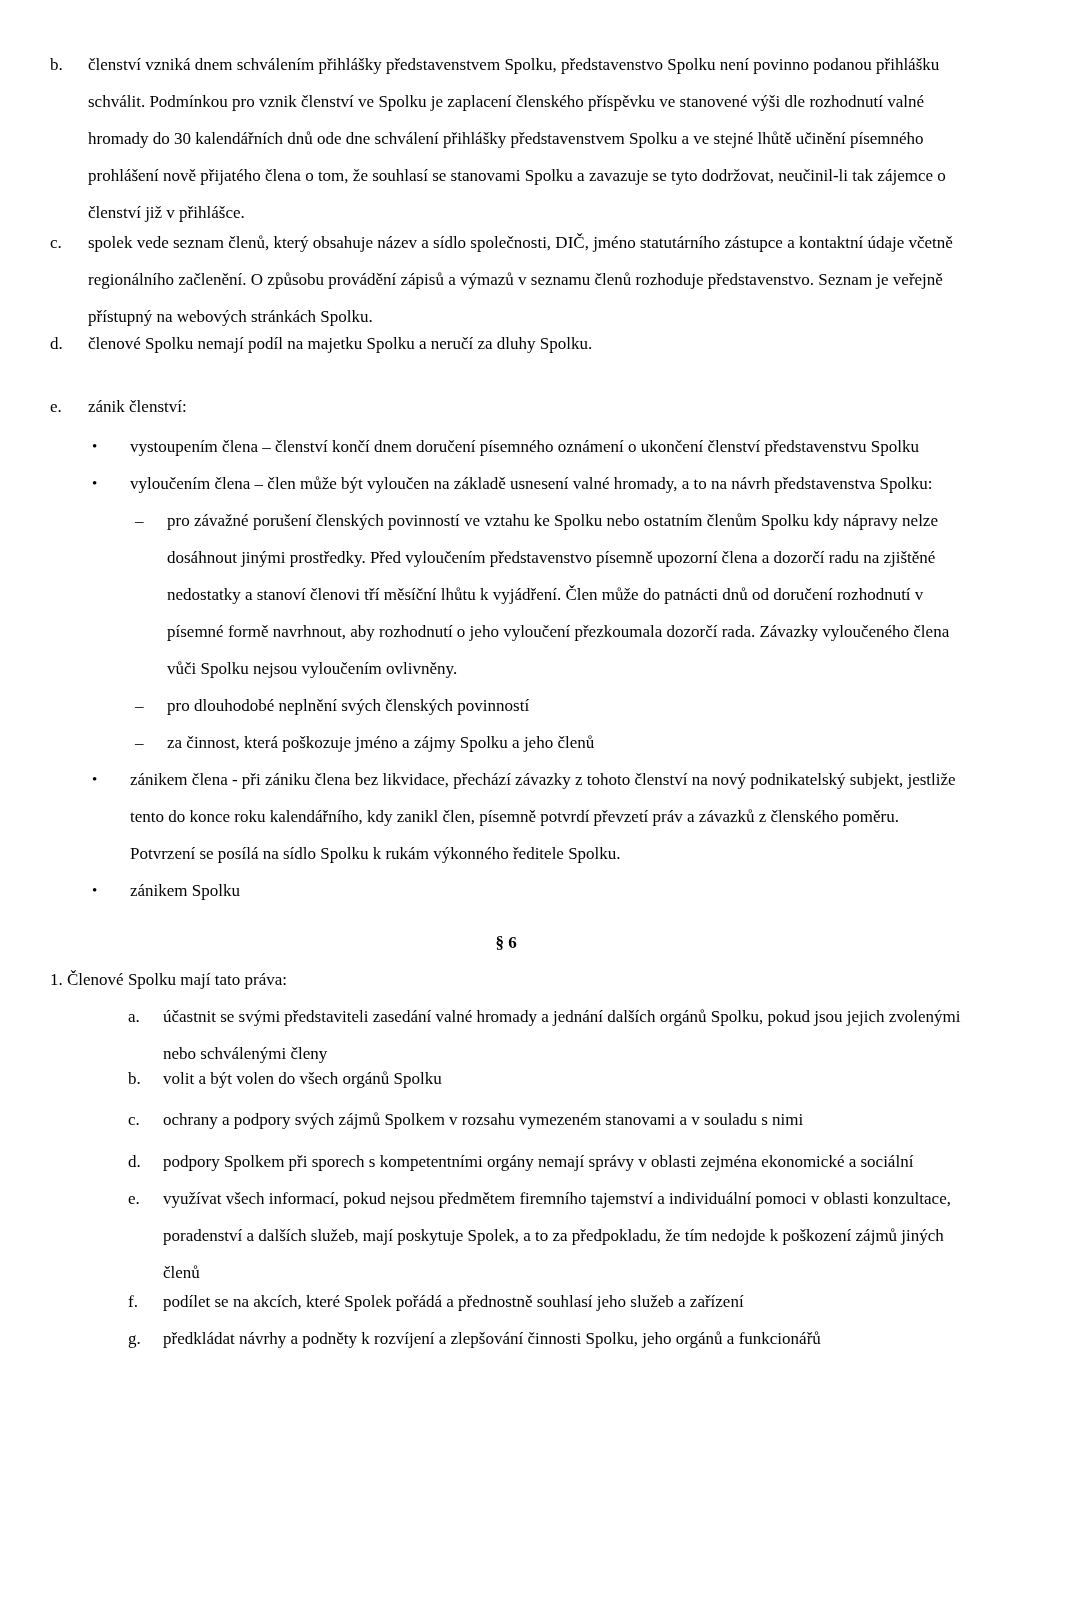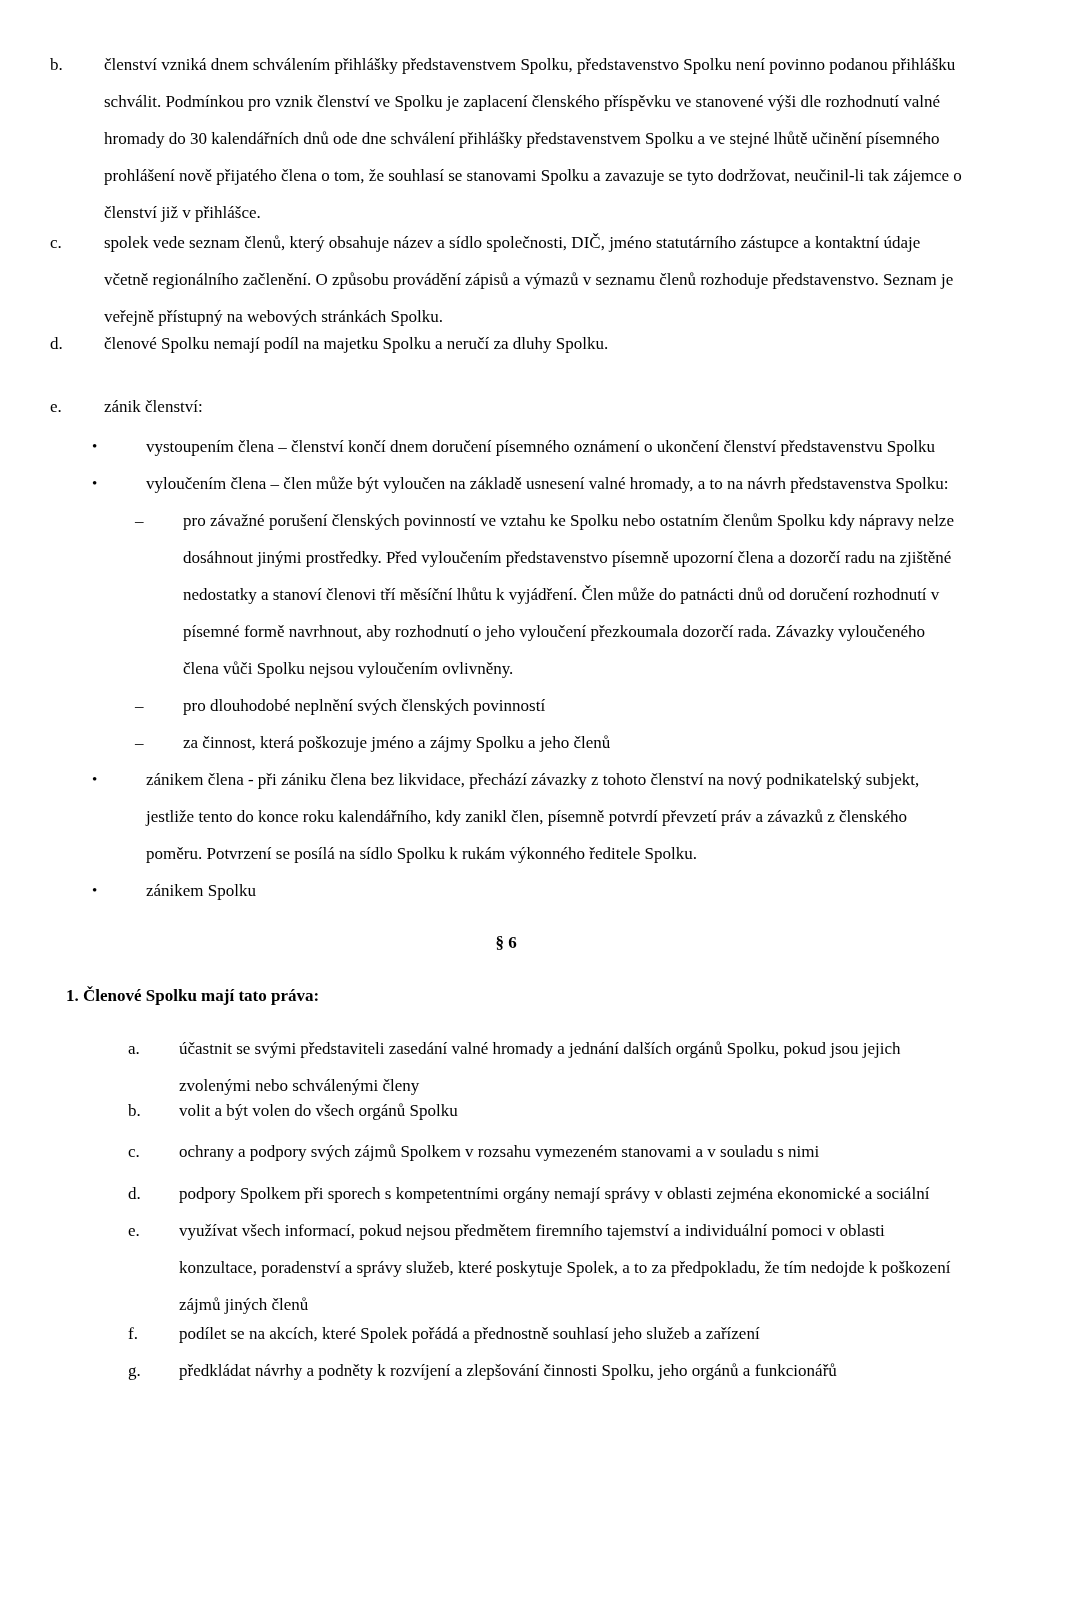--- a/index.html
+++ b/index.html
@@ -14,21 +14,21 @@
     font-size: 17px;
     line-height: 37px;
     color: #000000;
     overflow: hidden;
   }
   .doc {
     padding: 46px 105px 0 50px; 
   }
   .row { display: flex; align-items: flex-start; }
   .mk  { flex: none; }
-  .tx  { flex: 1 1 auto; margin-left: 16px; }
+  .tx  { flex: 1 1 auto; }
 
   
   .lvl1 .mk { width: 38px; }
 
   
   .blt { margin-left: 42px; }      
   .blt .mk { width: 38px; font-size: 15px; }
 
   
   .dsh { margin-left: 85px; }      
@@ -46,21 +46,21 @@
   .r-b { margin-top: -12px; }
   .r-c { margin-top: 4px; }
   .r-d { margin-top: 5px; }
   .r-f { margin-top: -8px; }
 
   .heading {
     text-align: center;
     font-weight: bold;
   }
   .sec-num { margin-top: 15px; }
-  .intro { margin: 16px; font-weight: bold; }
+  .intro { margin: 0; }
 </style>
 </head>
 <body>
 
 <div class="doc">
 
   <div class="row lvl1">
     <span class="mk">b.</span>
     <span class="tx">členství vzniká dnem schválením přihlášky představenstvem Spolku, představenstvo Spolku není povinno podanou přihlášku schválit. Podmínkou pro vznik členství ve Spolku je zaplacení členského příspěvku ve stanovené výši dle rozhodnutí valné hromady do 30 kalendářních dnů ode dne schválení přihlášky představenstvem Spolku a ve stejné lhůtě učinění písemného prohlášení nově přijatého člena o tom, že souhlasí se stanovami Spolku a zavazuje se tyto dodržovat, neučinil-li tak zájemce o členství již v přihlášce.</span>
   </div>
@@ -123,21 +123,21 @@
   <div class="row rgt r-c">
     <span class="mk">c.</span>
     <span class="tx">ochrany a podpory svých zájmů Spolkem v rozsahu vymezeném stanovami a v souladu s nimi</span>
   </div>
   <div class="row rgt r-d">
     <span class="mk">d.</span>
     <span class="tx">podpory Spolkem při sporech s kompetentními orgány nemají správy v oblasti zejména ekonomické a sociální</span>
   </div>
   <div class="row rgt">
     <span class="mk">e.</span>
-    <span class="tx">využívat všech informací, pokud nejsou předmětem firemního tajemství a individuální pomoci v oblasti konzultace, poradenství a správy služeb, které poskytuje Spolek, a to za předpokladu, že tím nedojde k poškození zájmů jiných členů</span>
+    <span class="tx">využívat všech informací, pokud nejsou předmětem firemního tajemství a individuální pomoci v oblasti konzultace, poradenství a dalších služeb, mají poskytuje Spolek, a to za předpokladu, že tím nedojde k poškození zájmů jiných členů</span>
   </div>
   <div class="row rgt r-f">
     <span class="mk">f.</span>
     <span class="tx">podílet se na akcích, které Spolek pořádá a přednostně souhlasí jeho služeb a zařízení</span>
   </div>
   <div class="row rgt">
     <span class="mk">g.</span>
     <span class="tx">předkládat návrhy a podněty k rozvíjení a zlepšování činnosti Spolku, jeho orgánů a funkcionářů</span>
   </div>
 

